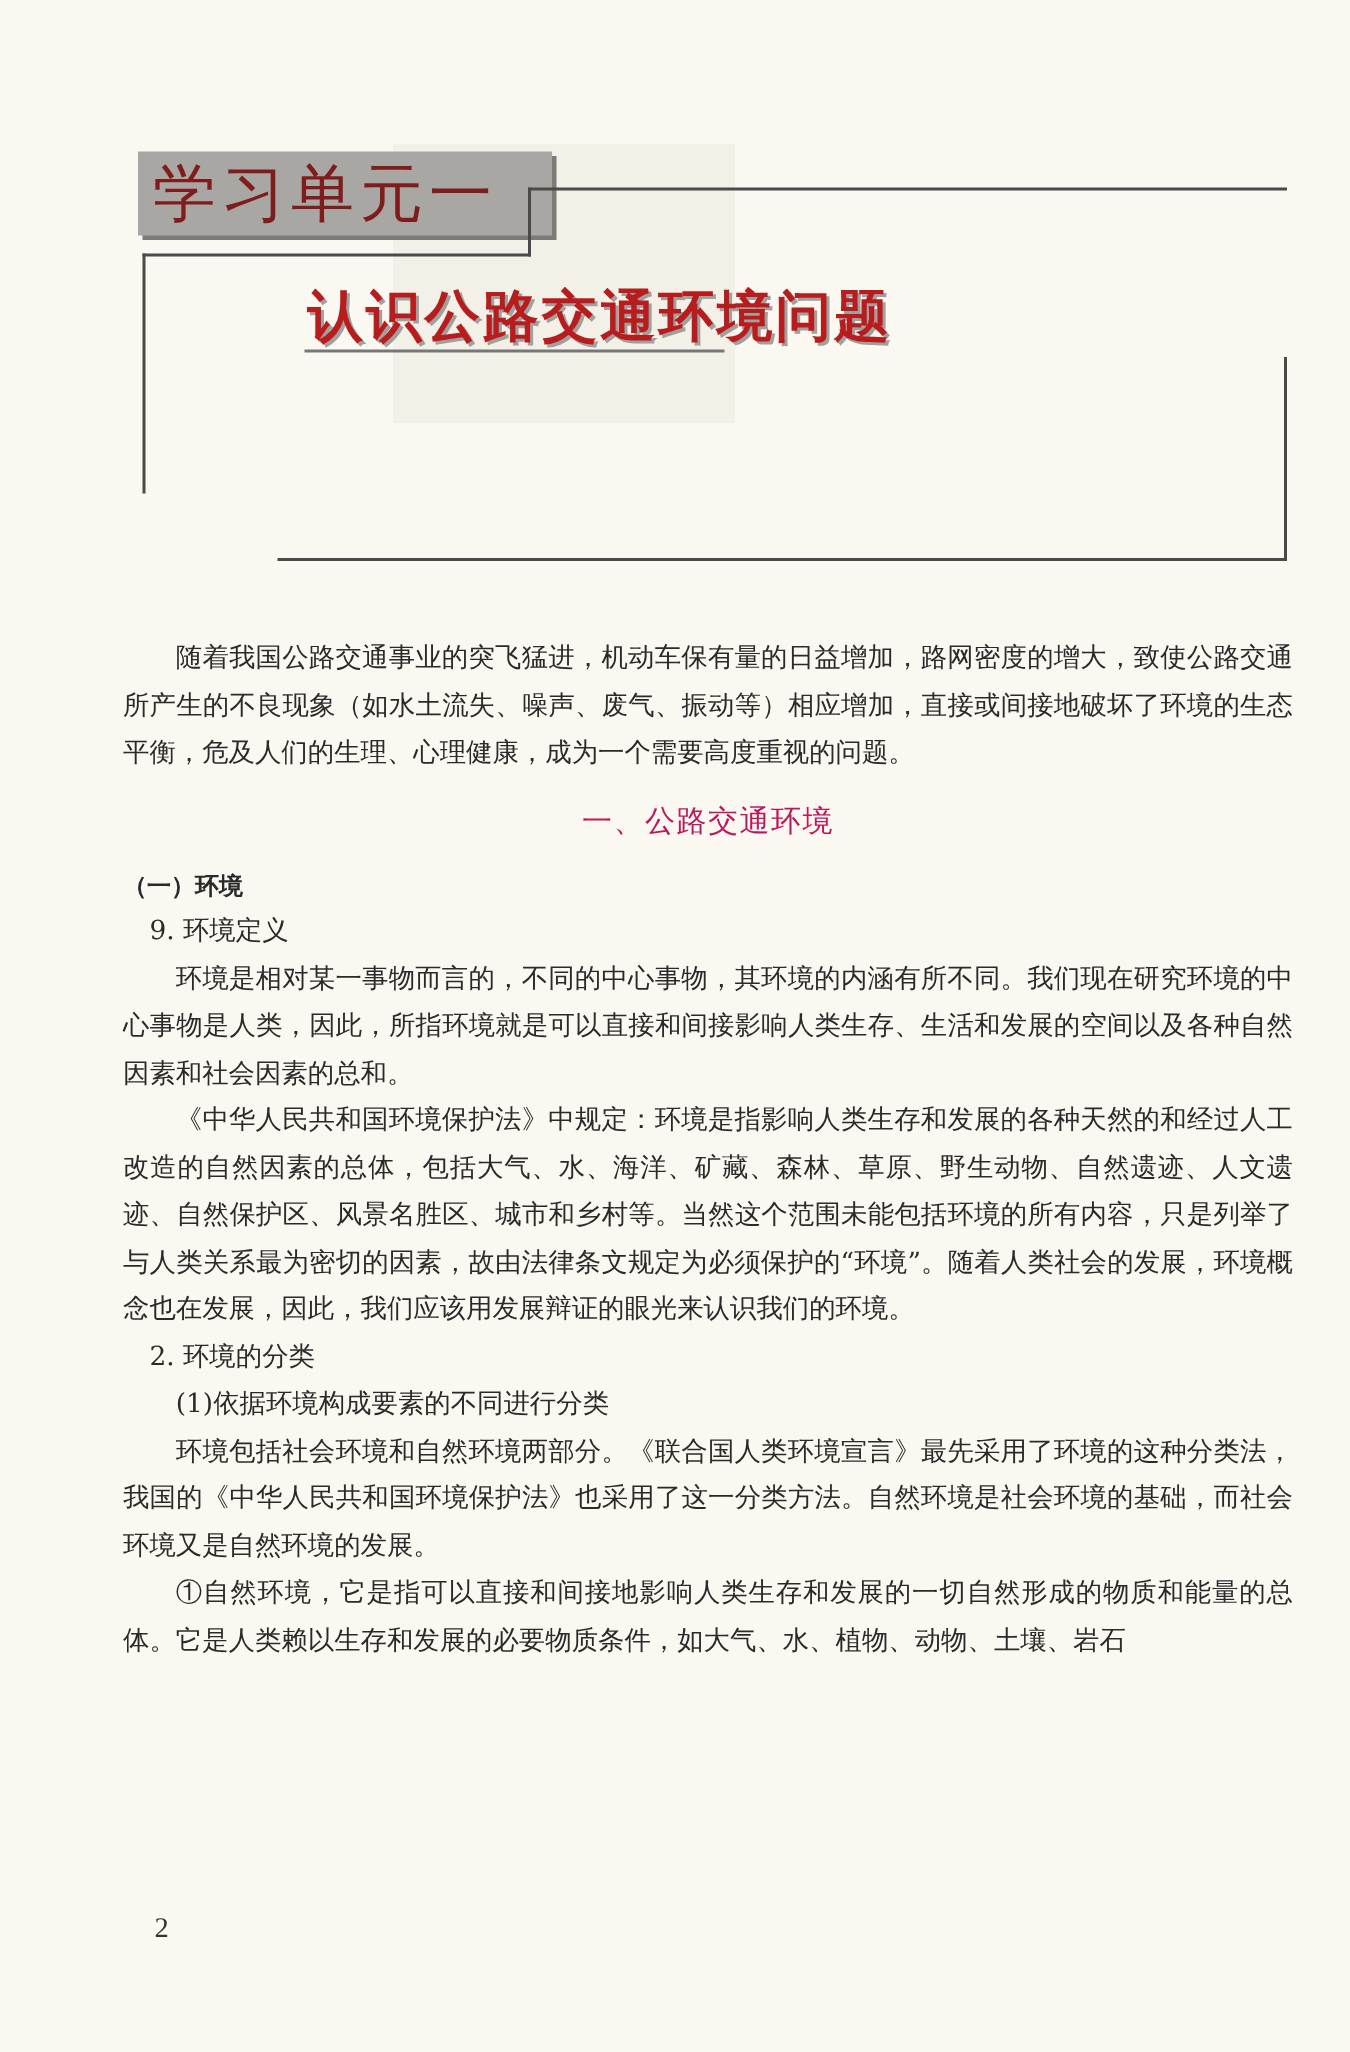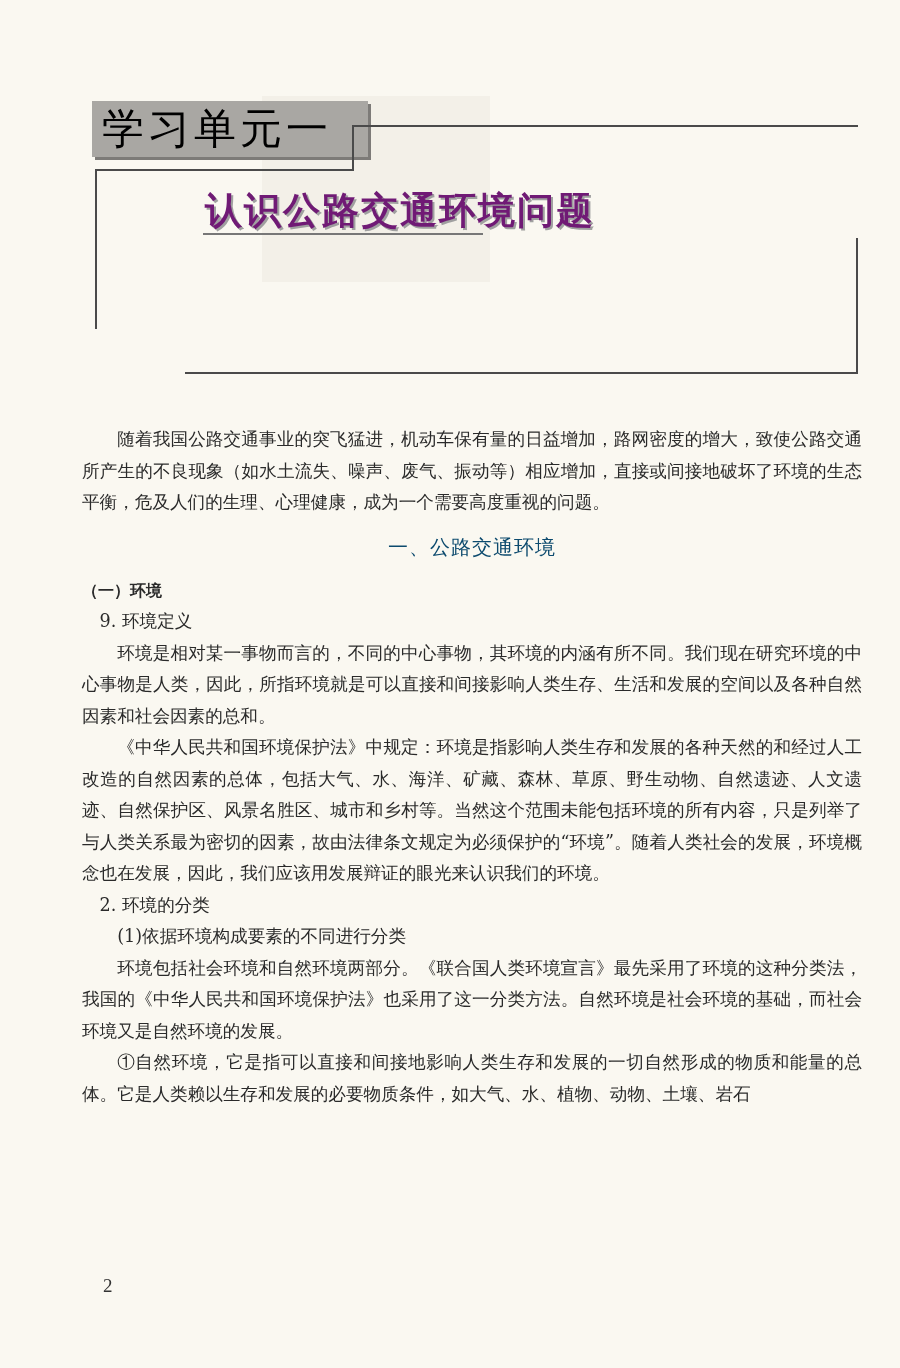--- a/index.html
+++ b/index.html
@@ -26,21 +26,21 @@
       opacity: 0.7;
     }
     .unit-label {
       position: absolute;
       left: 92px;
       top: 101px;
       width: 276px;
       height: 56px;
       background: #a9a7a3;
       box-shadow: 3px 3px 0 #7d7b78;
-      color: #000000;
+      color: #7f1d1d;
       font-family: "DejaVu Sans", "Liberation Sans", sans-serif;
       font-size: 42px;
       line-height: 56px;
       letter-spacing: 4px;
       padding-left: 10px;
       box-sizing: border-box;
       white-space: nowrap;
     }
     .line { position: absolute; background: #4a4a4a; }
     .l-top    { left: 352px; top: 125px; width: 506px; height: 2px; }
@@ -51,21 +51,21 @@
     .l-bottom { left: 185px; top: 372px; width: 673px; height: 2px; }
 
     .unit-title {
       position: absolute;
       left: 205px;
       top: 186px;
       font-family: "DejaVu Sans", "Liberation Sans", sans-serif;
       font-weight: bold;
       font-size: 37px;
       letter-spacing: 2px;
-      color: #701a75;
+      color: #b91c1c;
       text-shadow: 2px 2px 0 #a0a0a0;
       white-space: nowrap;
     }
     .title-underline {
       position: absolute;
       left: 203px;
       top: 233px;
       width: 280px;
       height: 2px;
       background: #777;
@@ -86,21 +86,21 @@
     }
     .body p.noindent { text-indent: 0; }
     .body p.sub { text-indent: 1em; }
 
     .section-heading {
       font-family: "DejaVu Sans", "Liberation Sans", sans-serif;
       font-size: 20px;
       text-align: center;
       margin: 12px 0 12px 0 !important;
       text-indent: 0 !important;
-      color: #0c4a6e;
+      color: #be185d;
       letter-spacing: 1px;
       line-height: 32px;
     }
     .subsection-heading {
       font-family: "DejaVu Sans", "Liberation Sans", sans-serif;
       font-weight: bold;
       font-size: 16px;
       text-indent: 0 !important;
       margin-top: 6px !important;
     }

